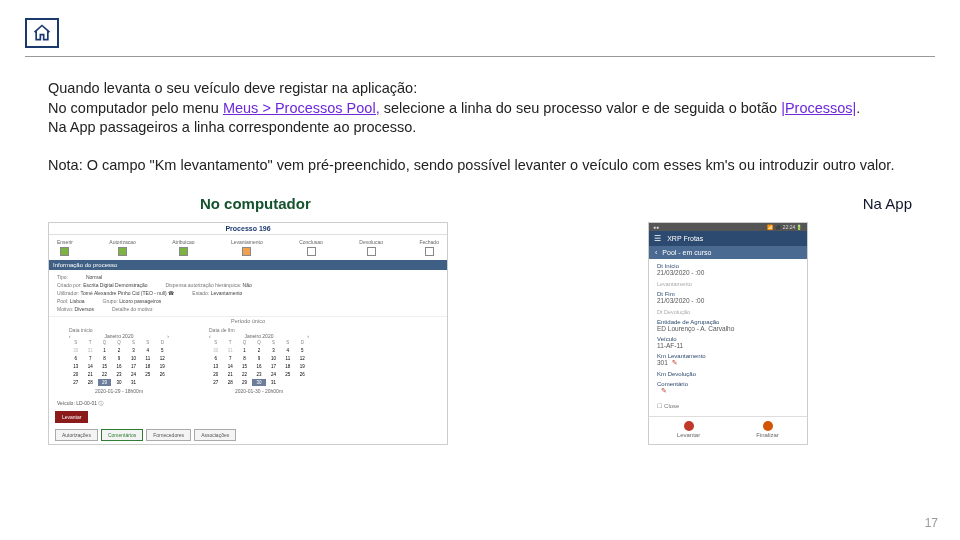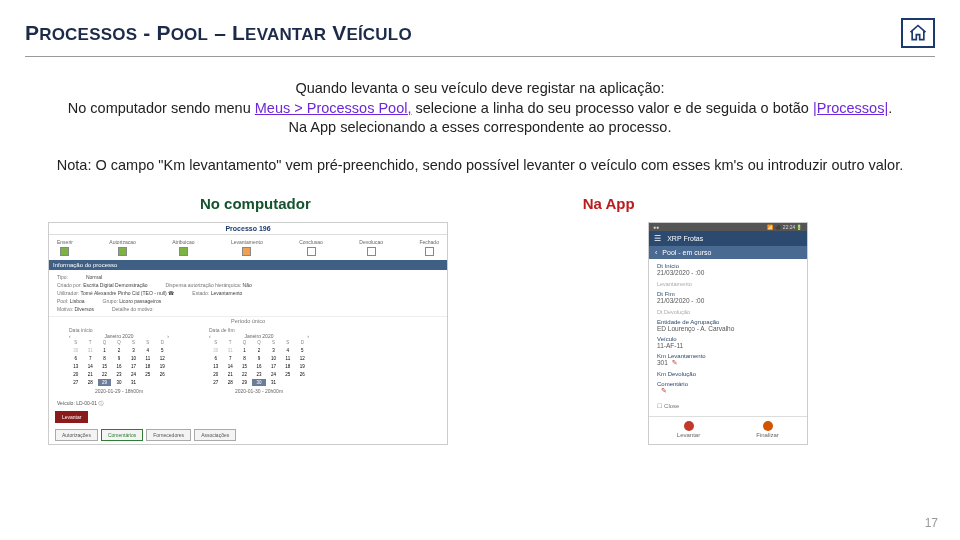--- a/index.html
+++ b/index.html
@@ -4,27 +4,27 @@
 <style>
   * { box-sizing: border-box; margin: 0; padding: 0; }
   body { width: 960px; height: 540px; font-family: Verdana, Arial, sans-serif; background: #fff; position: relative; overflow: hidden; }
   
   .header { display: flex; align-items: center; justify-content: space-between; padding: 18px 25px 8px 25px; }
   .title { font-size: 21px; font-weight: bold; letter-spacing: 0.2px; color: #1d2b4a; }
   .hr { height: 1px; background: #999; margin: 0 25px; }
   .home-icon { width: 34px; height: 30px; border: 2px solid #1a3a6e; display: flex; align-items: center; justify-content: center; }
   .home-icon svg { width: 22px; height: 20px; }
   
-  .body-text { padding: 22px 48px 0 48px; font-size: 14.5px; line-height: 1.35; color: #222; text-align: center; }
+  .body-text { padding: 22px 48px 0 48px; font-size: 14.5px; line-height: 1.35; color: #222; }
   .link-text { color: #6d28d9; text-decoration: underline; }
   .note { margin-top: 18px; }
   
   .subhead-row { display: flex; padding: 20px 48px 4px 48px; }
   .subhead-left { width: 48%; text-align: center; font-weight: bold; font-size: 15px; color: #14532d; }
-  .subhead-right { width: 52%; text-align: left; font-weight: bold; font-size: 15px; color: #b91c1c; padding-left: 120px; }
+  .subhead-right { width: 52%; text-align: right; font-weight: normal; font-size: 15px; color: #0f172a; padding-left: 120px; }
   
   .screens { display: flex; padding: 6px 48px 0 48px; gap: 200px; }
   
   
   .desktop { width: 400px; border: 1px solid #ccc; background: #fff; font-size: 6px; }
   .desk-title { background: #fff; text-align: center; font-weight: bold; font-size: 7px; padding: 2px; color: #1a3a6e; border-bottom: 1px solid #ddd;}
   .desk-steps { display: flex; justify-content: space-between; padding: 4px 8px; font-size: 5px; color: #666; }
   .desk-steps span { display:flex; flex-direction:column; align-items:center; gap:2px;}
   .sq { width:9px; height:9px; border:1px solid #888;}
   .sq.g { background:#7cb342;}
@@ -67,37 +67,34 @@
   .ph-foot .ico { display:block; width:10px; height:10px; border-radius:50%; margin:0 auto 1px;}
   .ph-foot .ico.r { background:#c0392b;}
   .ph-foot .ico.o { background:#d35400;}
   
   .page-num { position:absolute; bottom:10px; right:22px; font-size:12px; color:#999;}
 </style>
 </head>
 <body>
 
 <div class="header">
-  <div class="title">
-    P<span style="font-size:17px">ROCESSOS</span> - P<span style="font-size:17px">OOL</span> – L<span style="font-size:17px">EVANTAR</span> V<span style="font-size:17px">EÍCULO</span>
-  </div>
   <div class="home-icon">
     <svg viewBox="0 0 24 24">
         <path d="M3 11 L12 3 L21 11 M5 10 V20 H10 V14 H14 V20 H19 V10" fill="none" stroke="#1a3a6e" stroke-width="2"></path>
       </svg>
   </div>
 </div>
 <div class="hr"></div>
 
 <div class="body-text">
   <div>Quando levanta o seu veículo deve registar na aplicação:</div>
   <div>
-    <span>No computador sendo menu </span><span class="link-text">Meus &gt; Processos Pool,</span><span> selecione a linha do seu processo valor e de seguida o botão </span><span class="link-text">|Processos|</span><span>.</span>
+    <span>No computador pelo menu </span><span class="link-text">Meus &gt; Processos Pool,</span><span> selecione a linha do seu processo valor e de seguida o botão </span><span class="link-text">|Processos|</span><span>.</span>
   </div>
-  <div>Na App selecionando a esses correspondente ao processo.</div>
+  <div>Na App passageiros a linha correspondente ao processo.</div>
   <div class="note">Nota: O campo "Km levantamento" vem pré-preenchido, sendo possível levanter o veículo com esses km's ou introduzir outro valor.</div>
 </div>
 
 <div class="subhead-row">
   <div class="subhead-left">No computador</div>
   <div class="subhead-right">Na App</div>
 </div>
 
 <div class="screens">
 

